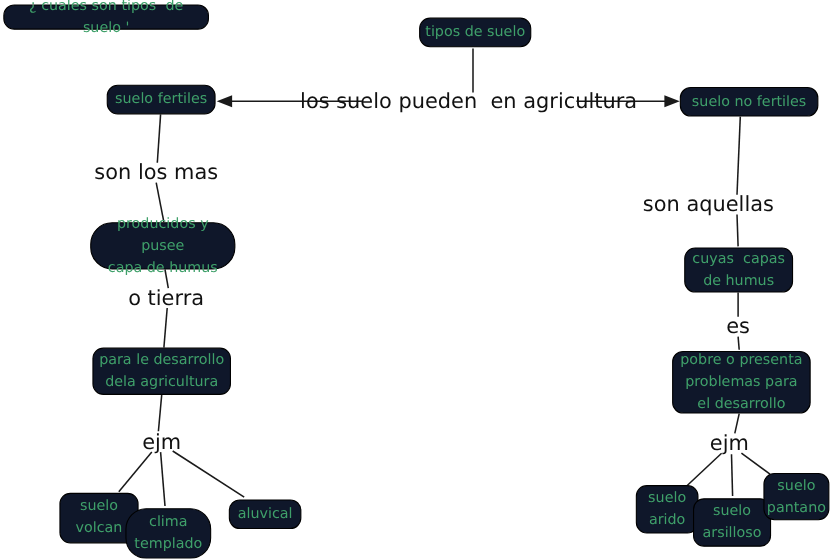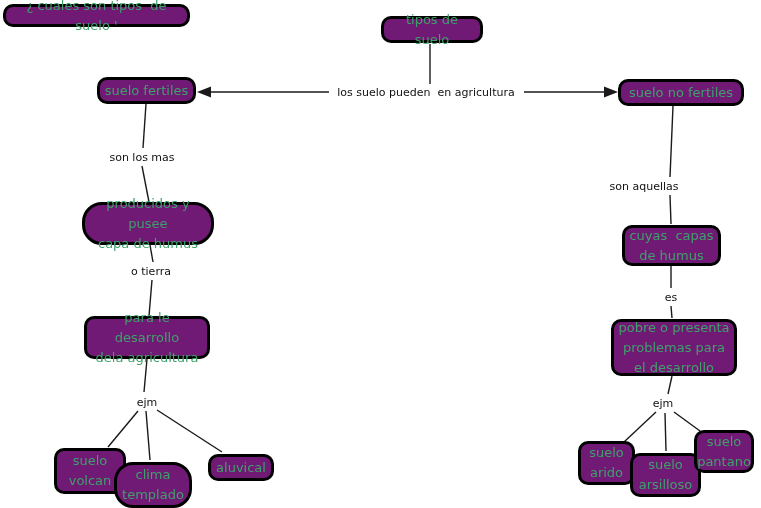--- a/index.html
+++ b/index.html
@@ -9,35 +9,35 @@
     background:#ffffff;
     font-family:"DejaVu Sans","Liberation Sans",sans-serif;
     overflow:hidden;
   }
   #connectors{position:absolute;left:0;top:0;width:761px;height:508px;}
   .node{
     position:absolute;
     box-sizing:border-box;
     display:flex;align-items:center;justify-content:center;
     text-align:center;
-    background:#701a75;
-    border:3px solid #000000;
+    background:#0f172a;
+    border:1px solid #000000;
     border-radius:10px;
     color:#3fa06a;
     font-size:13px;
     line-height:20px;
     white-space:pre-wrap;
     padding:0 4px;
     cursor:default;
   }
   .label{
     position:absolute;
     transform:translateX(-50%);
     color:#111111;
-    font-size:11px;
+    font-size:19px;
     line-height:15px;
     white-space:pre;
     background:transparent;
   }
 </style>
 </head>
 <body>
 
 <div id="canvas">
 

